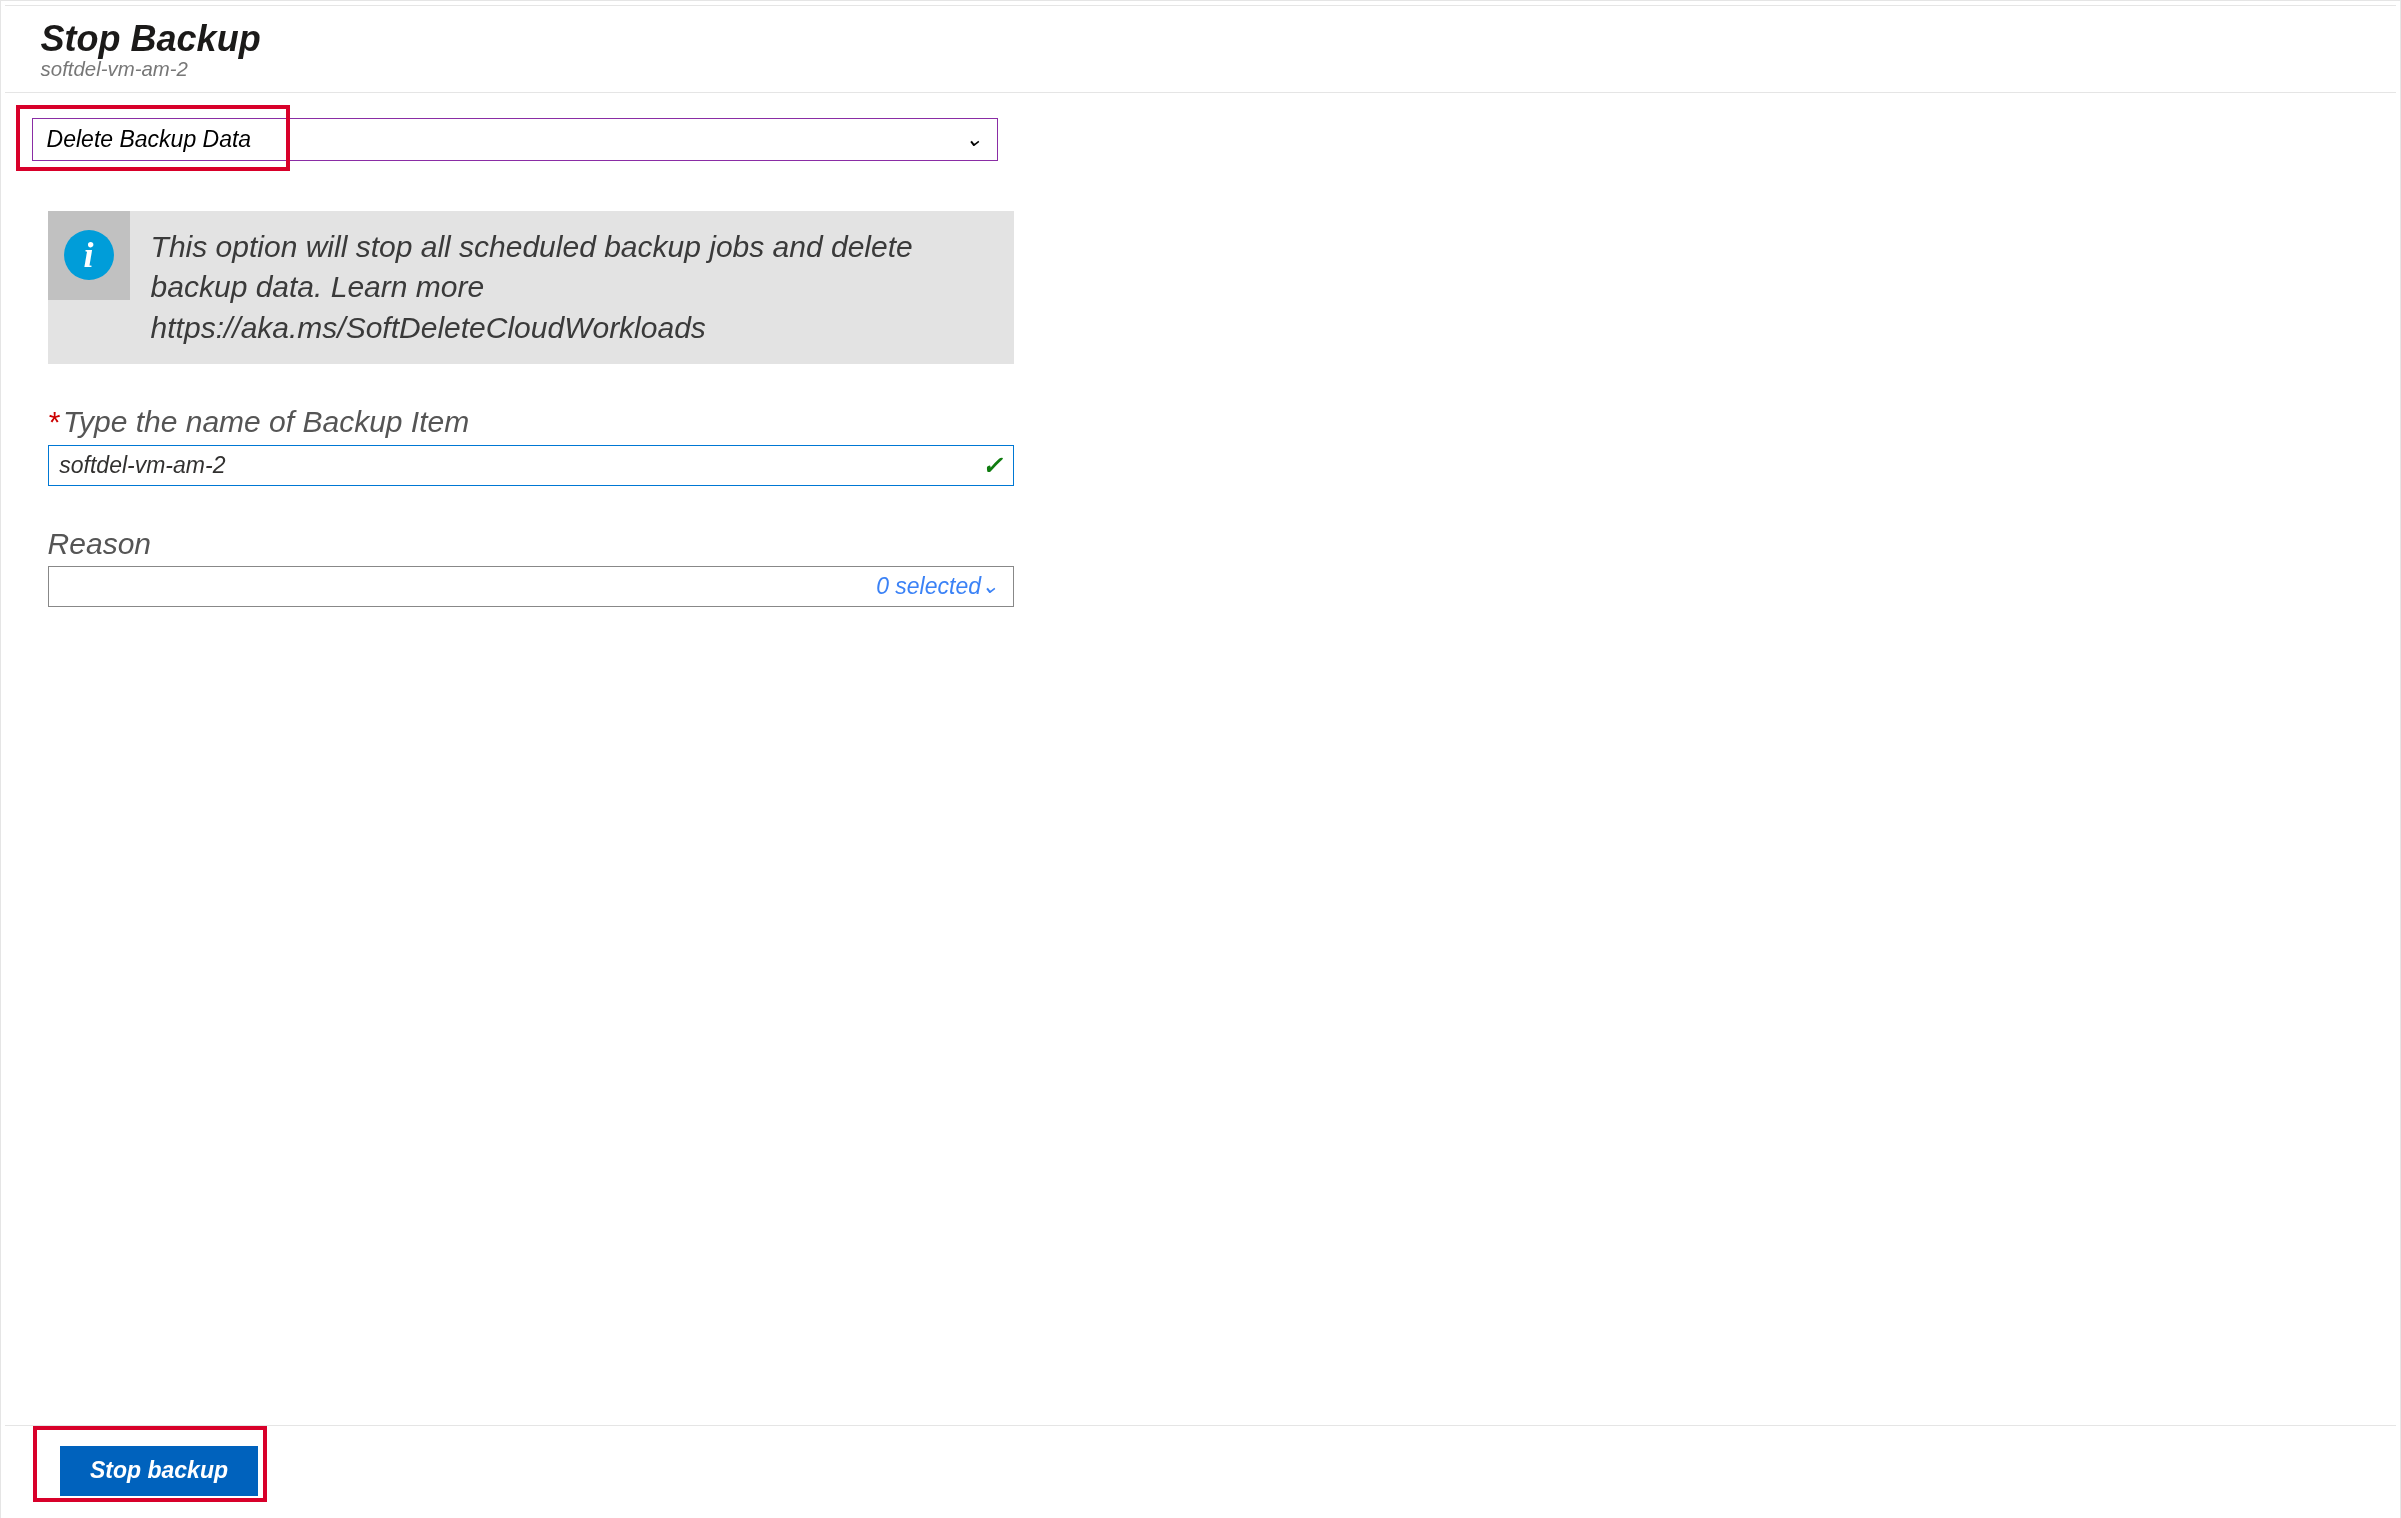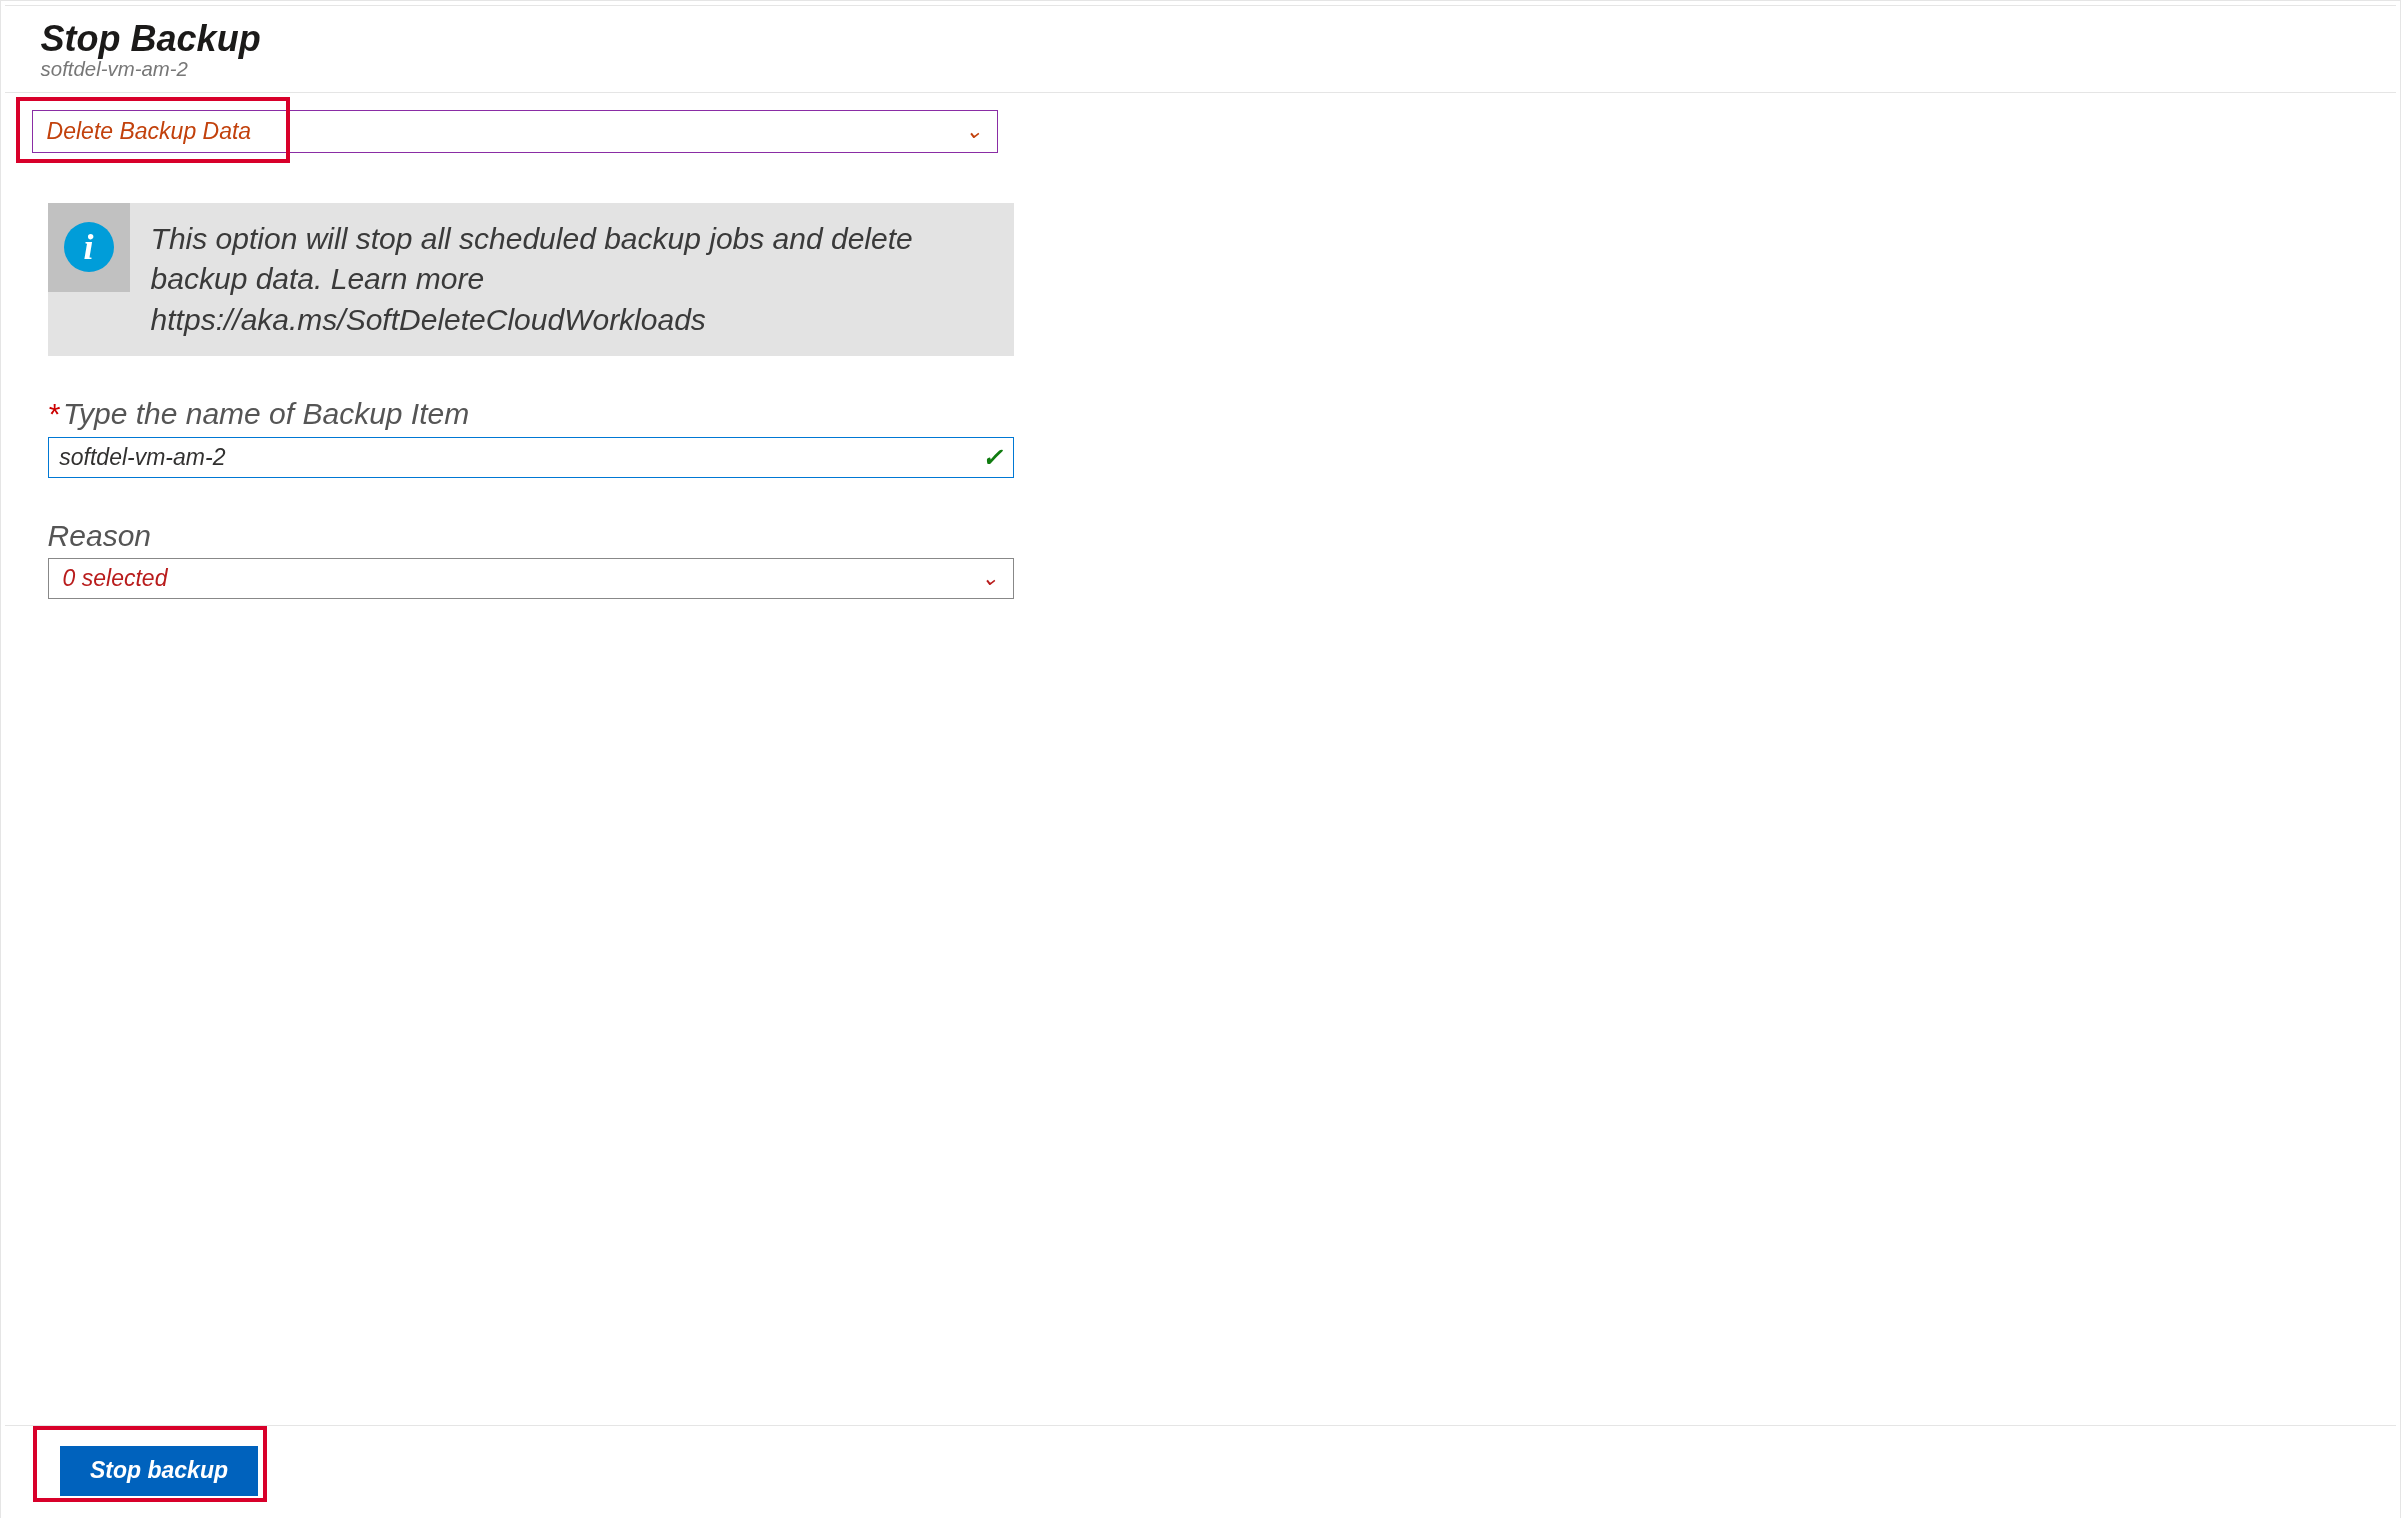--- a/index.html
+++ b/index.html
@@ -59,23 +59,23 @@
   .action-select {
     width: 966px;
     height: 43px;
     border: 1.8px solid #8a2da5;
     background: #fff;
     display: flex;
     align-items: center;
     justify-content: space-between;
     padding: 16px 14px;
     font-size: 23px;
-    color: #c2410c;
+    color: #000000;
     cursor: pointer;
-    margin-top: 8px;
+    margin-top: 16px;
   }
   .chev { font-size: 21px; }
   .info-banner {
     margin-top: 50px;
     display: flex;
     width: 966px;
     background: #e3e3e3;
   }
   .info-icon-cell {
     width: 82px; height: 89px;
@@ -114,24 +114,24 @@
     position: absolute;
     right: 10.7px; top: 50%;
     transform: translateY(-50%);
     color: #107c10;
     font-size: 25px;
     font-weight: bold;
   }
   .reason-select {
     width: 966px; height: 41px;
     border: 1.8px solid #888;
-    display:flex; align-items:center; justify-content:space-between;
+    display:flex; align-items:center; justify-content:flex-end;
     padding: 0 14px;
     font-size: 23px;
-    color: #b91c1c;
+    color: #3b82f6;
     background:#fff;
     cursor:pointer;
   }
   .comments-box {
     width: 966px; height: 156px;
     border: 1.8px solid #888;
     background: #fff;
     padding: 7px;
     font-size: 23px;
     resize: none;

